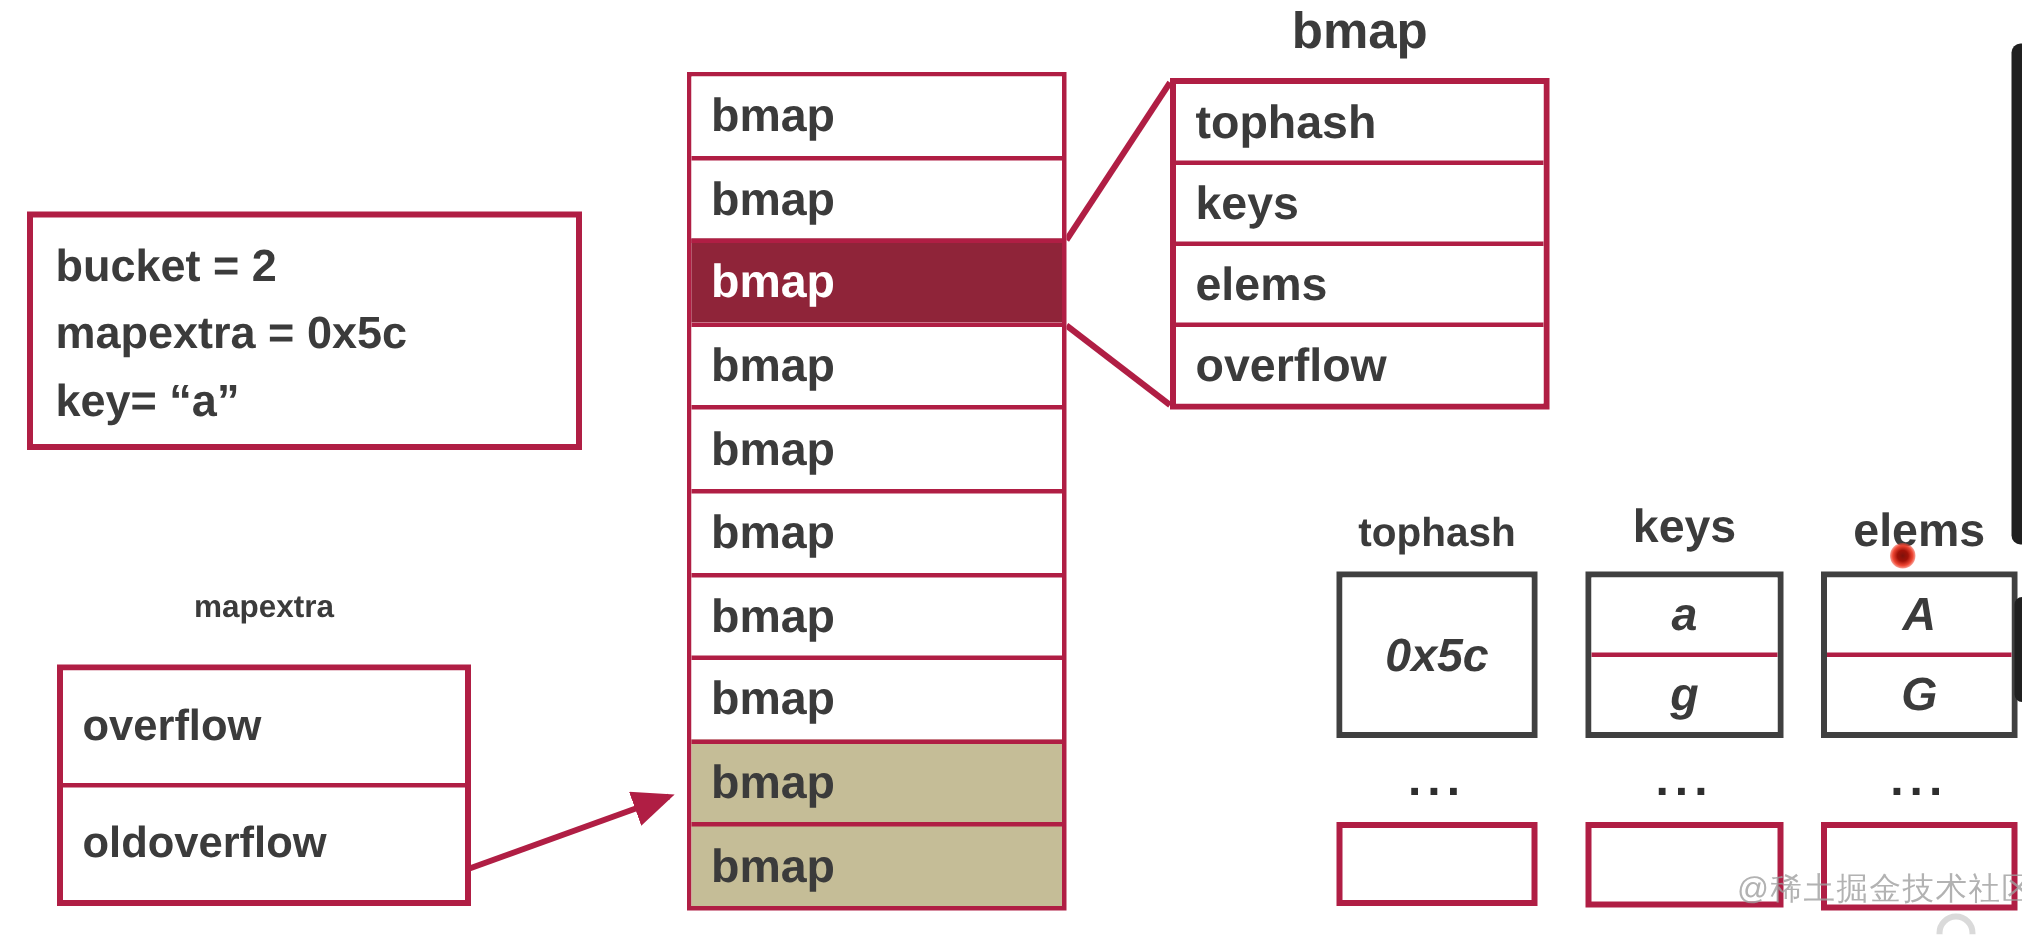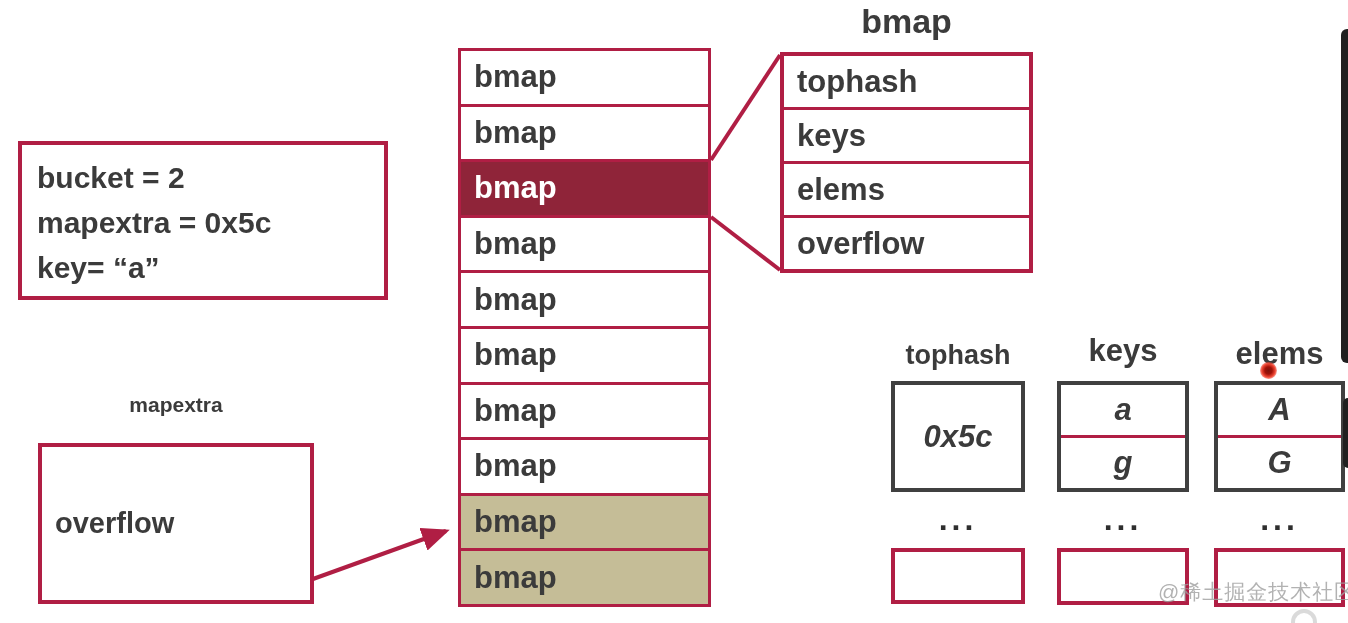--- a/index.html
+++ b/index.html
@@ -105,20 +105,21 @@
 
   <div class="box info-box">
     <div>bucket = 2</div>
     <div>mapextra = 0x5c</div>
     <div>key= “a”</div>
   </div>
 
   <div class="section-title mapextra-title">mapextra</div>
   <div class="box mapextra-box">
     <div class="srow">overflow</div>
+    <div class="srow">oldoverflow</div>
   </div>
 
   <div class="box bucket-stack">
     <div class="bucket-cell">bmap</div>
     <div class="bucket-cell">bmap</div>
     <div class="bucket-cell active">bmap</div>
     <div class="bucket-cell">bmap</div>
     <div class="bucket-cell">bmap</div>
     <div class="bucket-cell">bmap</div>
     <div class="bucket-cell">bmap</div>

